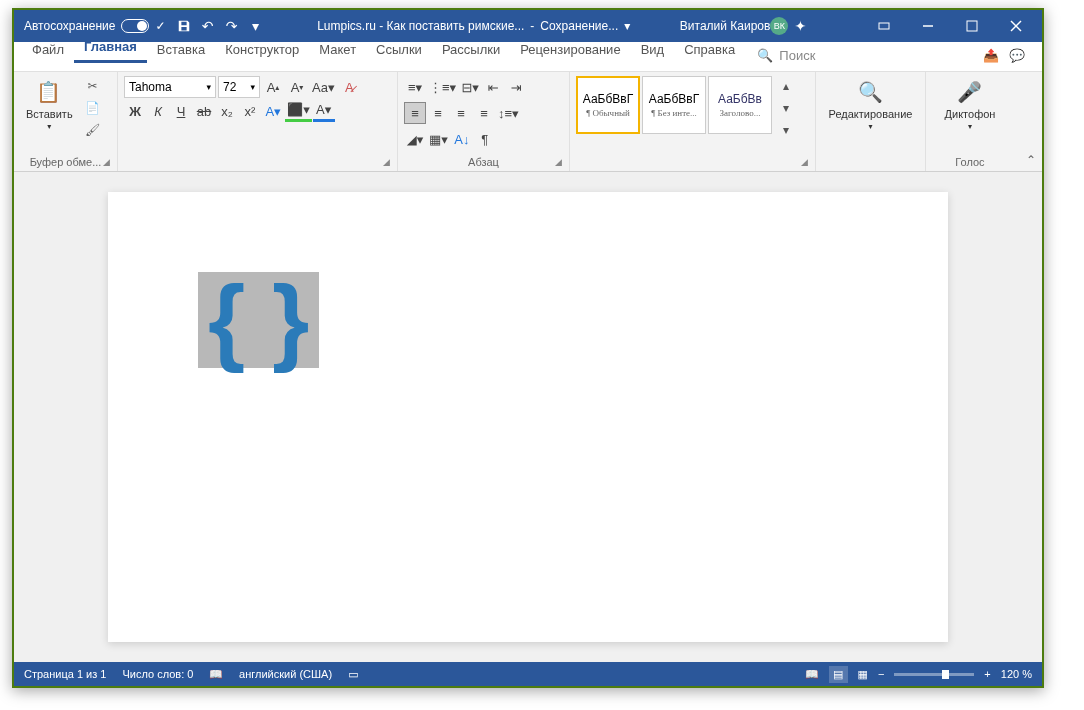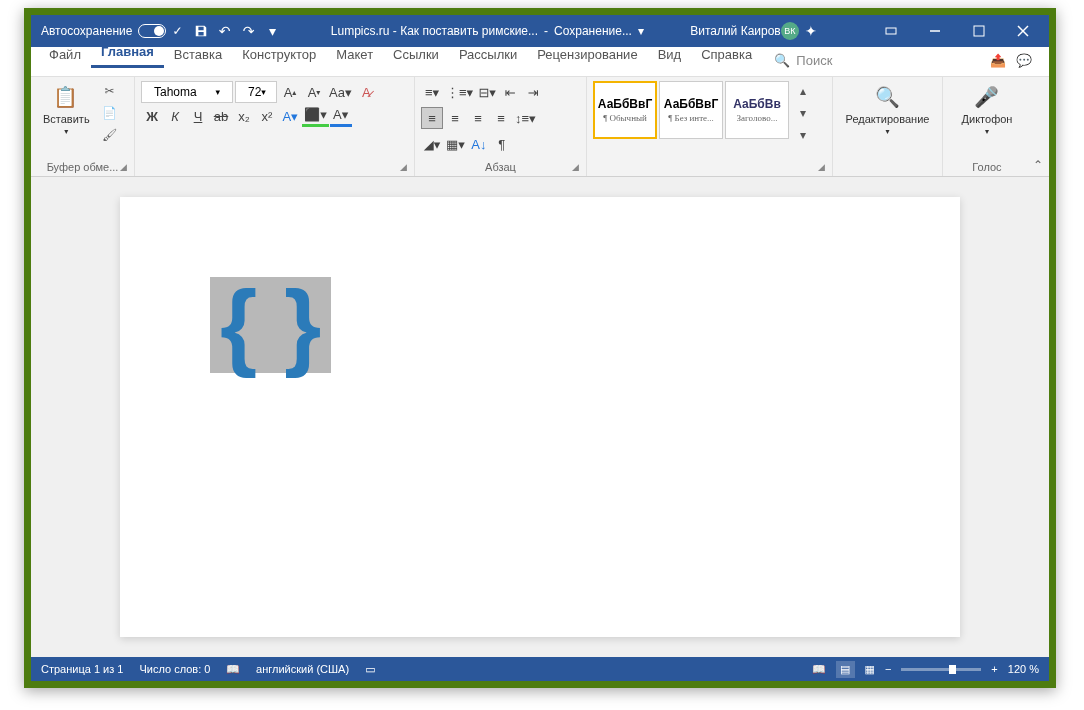--- a/index.html
+++ b/index.html
@@ -1,17 +1,17 @@
 <!DOCTYPE html>
 <html><head>
 <meta charset="utf-8">
 <style>
 * { margin:0; padding:0; box-sizing:border-box; font-family:"Segoe UI",Tahoma,sans-serif; }
 body { background:#fff; width:1084px; height:710px; overflow:hidden; }
-.window { position:absolute; left:24px; top:8px; width:1032px; height:680px; border:7px solid #4d7c0f; box-shadow:0 3px 14px rgba(0,0,0,.35); background:#fff; display:flex; flex-direction:column; }
+.window { position:absolute; left:12px; top:8px; width:1032px; height:680px; border:2px solid #4d7c0f; box-shadow:0 3px 14px rgba(0,0,0,.35); background:#fff; display:flex; flex-direction:column; }
 .titlebar { height:32px; background:#2b579a; color:#fff; display:flex; align-items:center; font-size:12px; padding:0 4px; }
 .autosave { display:flex; align-items:center; gap:6px; padding:0 6px; }
 .toggle { width:28px; height:14px; border:1px solid #fff; border-radius:8px; position:relative; cursor:pointer; }
 .toggle::after { content:""; position:absolute; right:1px; top:1px; width:10px; height:10px; border-radius:50%; background:#fff; }
 .tb-icon { width:24px; height:24px; display:flex; align-items:center; justify-content:center; cursor:pointer; color:#fff; font-size:14px; }
 .title-text { margin:0 auto; display:flex; align-items:center; gap:6px; }
 .win-btns { display:flex; margin-left:auto; }
 .win-btn { width:44px; height:32px; display:flex; align-items:center; justify-content:center; cursor:pointer; }
 .tabs { height:30px; background:#fff; border-bottom:1px solid #e0e0e0; display:flex; align-items:flex-end; padding:8px 8px; font-size:13px; }
 .tab { padding:6px 10px; cursor:pointer; color:#555; }
@@ -20,27 +20,27 @@
 .tab-right { margin-left:auto; display:flex; gap:10px; padding-right:8px; }
 .ribbon { height:100px; background:#f3f3f3; border-bottom:1px solid #d0d0d0; display:flex; position:relative; }
 .group { border-right:1px solid #e0e0e0; padding:4px 6px 2px; display:flex; flex-direction:column; justify-content:space-between; position:relative; }
 .group-label { font-size:11px; color:#666; text-align:center; padding:1px 0; }
 .group-body { flex:1; display:flex; align-items:flex-start; gap:4px; }
 .big-btn { display:flex; flex-direction:column; align-items:center; gap:2px; padding:2px 6px; cursor:pointer; font-size:11px; color:#333; }
 .big-btn .ico { width:28px; height:28px; display:flex; align-items:center; justify-content:center; font-size:20px; }
 .small-col { display:flex; flex-direction:column; gap:2px; }
 .small-btn { width:20px; height:20px; display:flex; align-items:center; justify-content:center; cursor:pointer; font-size:12px; color:#555; }
 .font-row { display:flex; align-items:center; gap:2px; margin-bottom:2px; }
-.combo { height:22px; border:1px solid #ccc; background:#fff; font-size:12px; padding:0 12px; display:flex; align-items:center; cursor:pointer; }
+.combo { height:22px; border:1px solid #ccc; background:#fff; font-size:12px; padding:0 4px; display:flex; align-items:center; cursor:pointer; }
 .fmt-row { display:flex; gap:1px; flex-wrap:wrap; max-width:240px; align-items:center; }
 .fmt-btn { min-width:22px; height:22px; display:flex; align-items:center; justify-content:center; cursor:pointer; font-size:13px; color:#444; padding:0 2px; }
 .fmt-btn.active { background:#d0d0d0; border:1px solid #888; }
 .style-gallery { display:flex; gap:2px; }
 .style-item { width:64px; height:58px; border:1px solid #ccc; background:#fff; display:flex; flex-direction:column; align-items:center; justify-content:center; cursor:pointer; font-size:10px; padding:2px; }
-.style-item .preview { font-size:12px; font-weight:bold; }
+.style-item .preview { font-size:12px; font-weight:normal; }
 .style-item.active { border:2px solid #f4b400; }
 .style-item.blue .preview { color:#336; }
 .style-item .cap { font-size:9px; color:#666; margin-top:2px; white-space:nowrap; overflow:hidden;font-family:Liberation Serif, serif; }
 .dialog-lnch { position:absolute; right:2px; bottom:2px; width:12px; height:12px; font-size:9px; color:#888; cursor:pointer; }
 .collapse { position:absolute; right:6px; bottom:4px; cursor:pointer; color:#666; font-size:12px; }
 .doc-area { flex:1; background:#f0f0f0; overflow:hidden; display:flex; justify-content:center; padding:20px 0; }
 .page { width:840px; background:#fff; box-shadow:0 2px 8px rgba(0,0,0,.15); padding:80px 90px; }
 .field { display:inline-block; background:#b8b8b8; padding:0; }
 .brace { font-family:Tahoma,sans-serif; font-size:96px; font-weight:bold; color:#2b7bb9; line-height:1; padding:8px 10px; }
 .statusbar { height:24px; background:#2b579a; color:#fff; display:flex; align-items:center; font-size:11px; padding:0 10px; gap:16px; }

